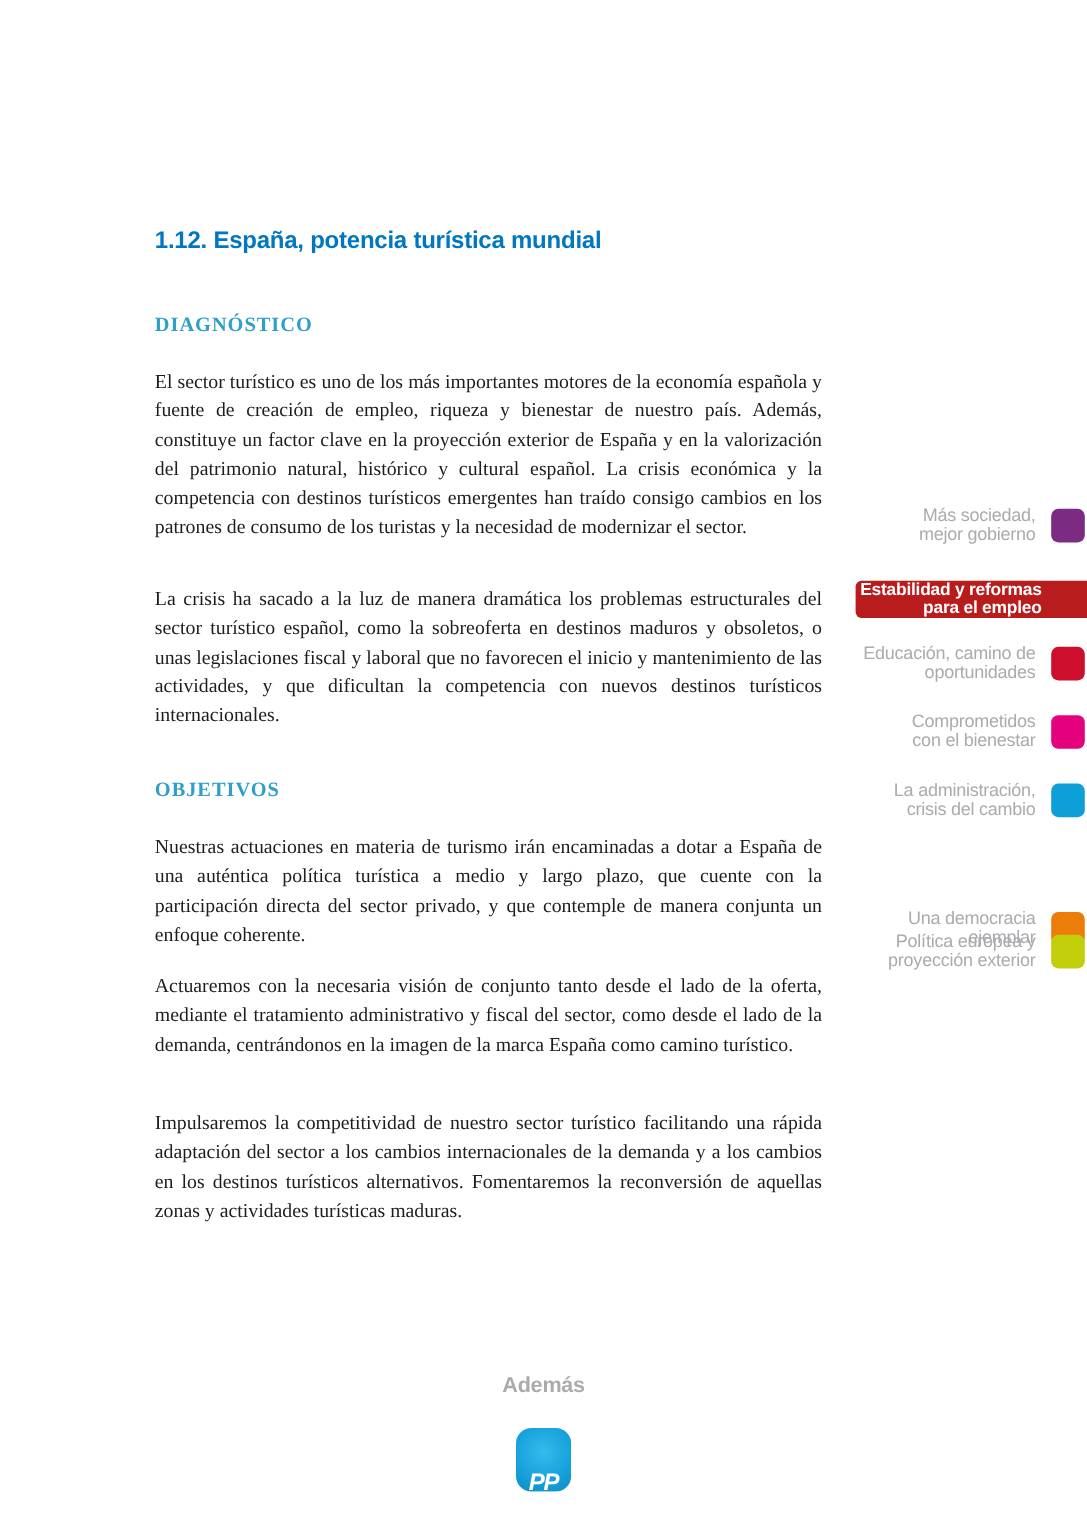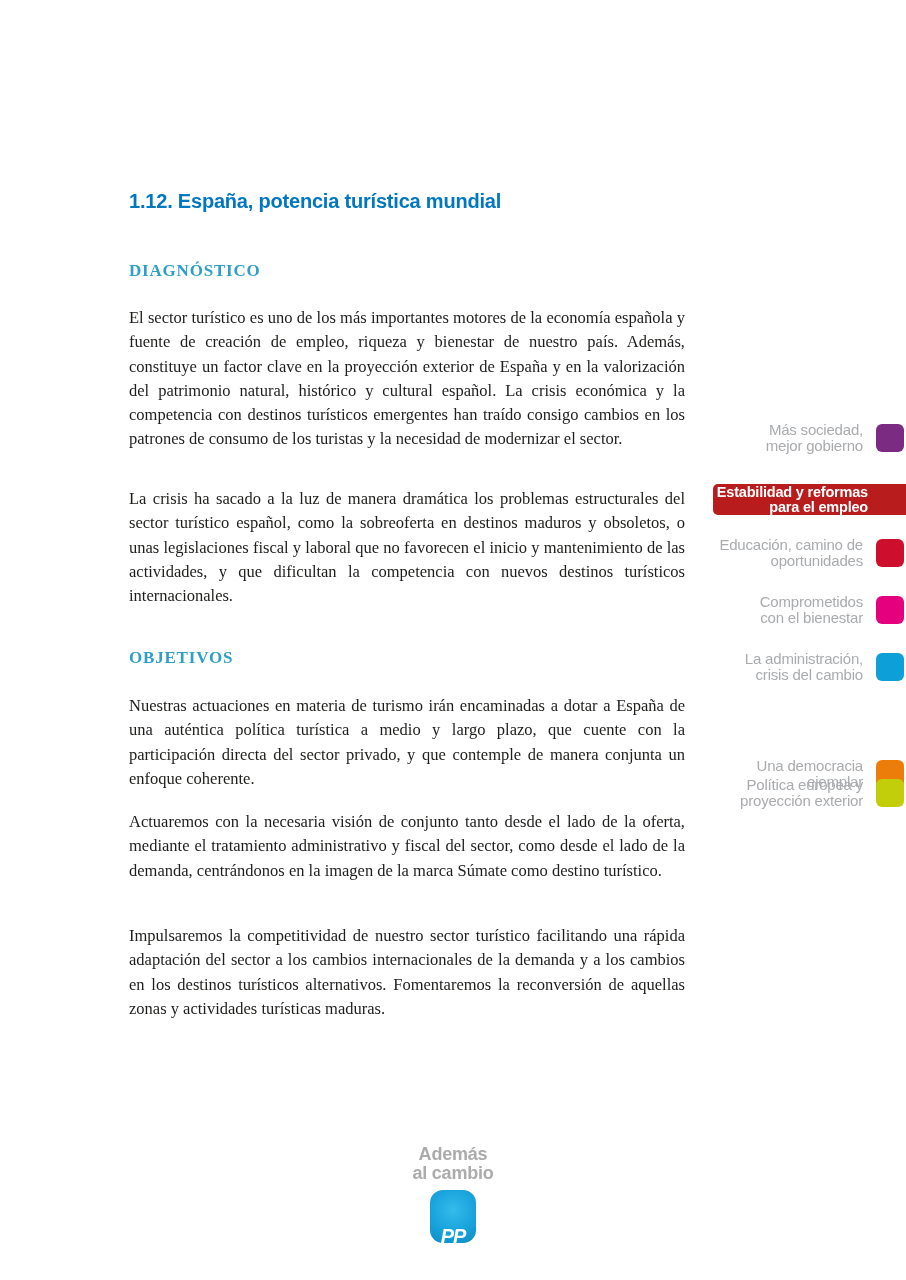--- a/index.html
+++ b/index.html
@@ -105,21 +105,21 @@
   <h1 class="page-title">1.12. España, potencia turística mundial</h1>
 
   <h2 class="section-heading" id="heading-diagnostico">DIAGNÓSTICO</h2>
 
   <p class="para" id="para-1">El sector turístico es uno de los más importantes motores de la economía española y fuente de creación de empleo, riqueza y bienestar de nuestro país. Además, constituye un factor clave en la proyección exterior de España y en la valorización del patrimonio natural, histórico y cultural español. La crisis económica y la competencia con destinos turísticos emergentes han traído consigo cambios en los patrones de consumo de los turistas y la necesidad de modernizar el sector.</p>
   <p class="para" id="para-2">La crisis ha sacado a la luz de manera dramática los problemas estructurales del sector turístico español, como la sobreoferta en destinos maduros y obsoletos, o unas legislaciones fiscal y laboral que no favorecen el inicio y mantenimiento de las actividades, y que dificultan la competencia con nuevos destinos turísticos internacionales.</p>
 
   <h2 class="section-heading" id="heading-objetivos">OBJETIVOS</h2>
 
   <p class="para" id="para-3">Nuestras actuaciones en materia de turismo irán encaminadas a dotar a España de una auténtica política turística a medio y largo plazo, que cuente con la participación directa del sector privado, y que contemple de manera conjunta un enfoque coherente.</p>
-  <p class="para" id="para-4">Actuaremos con la necesaria visión de conjunto tanto desde el lado de la oferta, mediante el tratamiento administrativo y fiscal del sector, como desde el lado de la demanda, centrándonos en la imagen de la marca Súmate como destino turístico.</p>
+  <p class="para" id="para-4">Actuaremos con la necesaria visión de conjunto tanto desde el lado de la oferta, mediante el tratamiento administrativo y fiscal del sector, como desde el lado de la demanda, centrándonos en la imagen de la marca España como camino turístico.</p>
   <p class="para" id="para-5">Impulsaremos la competitividad de nuestro sector turístico facilitando una rápida adaptación del sector a los cambios internacionales de la demanda y a los cambios en los destinos turísticos alternativos. Fomentaremos la reconversión de aquellas zonas y actividades turísticas maduras.</p>
 
   <nav>
 
     <div class="side-item" id="side-1">
       <div class="side-label">
         <span>Más sociedad,</span>
         <span>mejor gobierno</span>
       </div>
       <div class="side-square" style="background: rgb(124, 43, 131);"></div>
@@ -167,21 +167,20 @@
         <span>Política europea y</span>
         <span>proyección exterior</span>
       </div>
       <div class="side-square" style="background: rgb(195, 206, 10);"></div>
     </div>
 
   </nav>
 
   <div class="footer-slogan">
     <span>Además</span>
-    <span>al cambio</span>
   </div>
 
   <div class="pp-logo" style="background-color: rgb(24, 163, 220);">
     <svg class="pp-bird" viewBox="0 0 40 14" xmlns="http://www.w3.org/2000/svg">
       <path d="M1 12 C8 3, 14 5, 18 9 C22 3, 30 1, 39 7 C31 5, 25 7, 20 12 C16 7, 8 7, 1 12 Z" fill="#ffffff"></path>
     </svg>
     <div class="pp-text">PP</div>
   </div>
 
 </div>

